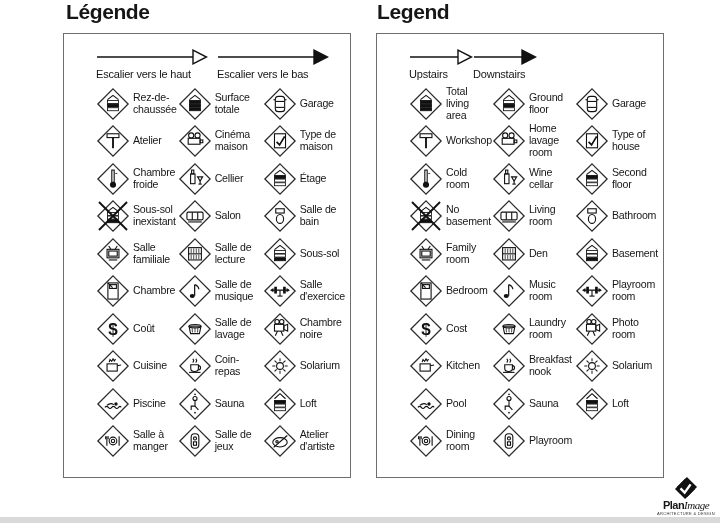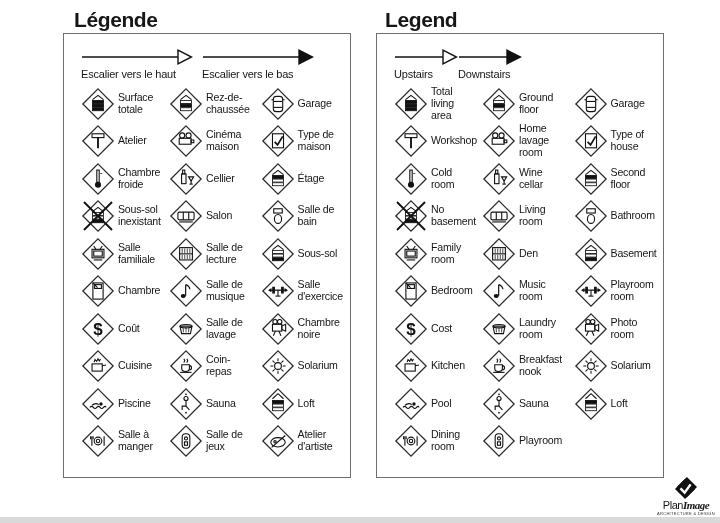--- a/index.html
+++ b/index.html
@@ -2,47 +2,47 @@
 <html><head>
 <meta charset="utf-8">
 <style>
   html,body{margin:0;padding:0}
   body{
     width:720px;height:523px;position:relative;overflow:hidden;
     background:#ffffff;color:#161616;
     font-family:"Liberation Sans",sans-serif;
     -webkit-font-smoothing:antialiased;
   }
-  .title{position:absolute;top:0px;font-size:21px;font-weight:bold;letter-spacing:-0.4px;margin:8px}
+  .title{position:absolute;top:0px;font-size:21px;font-weight:bold;letter-spacing:-0.4px;margin:0}
   #title-fr{left:66px}
   #title-en{left:377px}
   .panel{
     position:absolute;top:33px;width:288px;height:445px;
     border:1.5px solid #6e6e6e;background:#fff;box-sizing:border-box;
-    padding:13px 5px 4px 17px;
+    padding:13px 5px 4px 32px;
   }
   #panel-fr{left:63px}
   #panel-en{left:376px}
   .arrows{display:flex;margin-bottom:5px}
   #panel-fr .arrows{gap:9px}
   #panel-en .arrows{}
   .arrow-block{display:flex;flex-direction:column;align-items:flex-start}
   .arrow-label{font-size:11px;margin-top:1px;letter-spacing:-0.2px;white-space:nowrap}
   .grid{display:grid;grid-template-columns:1fr 1.04fr 0.96fr}
   .item{display:flex;align-items:center;gap:3px;min-height:37.5px}
   .icn{flex:0 0 auto;display:flex}
   .item-label{
     font-size:10.6px;line-height:1.13;letter-spacing:-0.2px;
     white-space:pre-line;
   }
   .logo{position:absolute;right:3px;bottom:7px;width:62px;text-align:center;line-height:1}
   .logo-mark{display:block;margin:0 auto 1px auto}
   .logo-line{font-size:11px;white-space:nowrap}
-  .logo-plan{font-weight:normal;letter-spacing:-0.5px}
-  .logo-image{font-family:"Liberation Serif",serif;font-style:italic;font-weight:bold;letter-spacing:-0.5px}
+  .logo-plan{font-weight:bold;letter-spacing:-0.5px}
+  .logo-image{font-family:"Liberation Serif",serif;font-style:italic;font-weight:normal;letter-spacing:-0.5px}
   .logo-caption{font-size:4px;color:#333;letter-spacing:0.3px;margin-top:1px;white-space:nowrap}
   .bottom-strip{position:absolute;left:0;bottom:0;width:720px;height:6px;background:#d9d9d9}
 </style>
 </head>
 <body>
 
 <h1 class="title" id="title-fr">Légende</h1>
 <h1 class="title" id="title-en">Legend</h1>
 
 <div class="panel" id="panel-fr">
@@ -65,40 +65,40 @@
         </span>
         <span class="arrow-label">Escalier vers le bas</span>
       </div>
     </div>
   <div class="grid">
       <div class="item">
         <span class="icn">
           <svg width="34" height="34" viewBox="0 0 40 40">
             <polygon points="20,2.2 37.8,20 20,37.8 2.2,20" fill="#fff" stroke="#2b2b2b" stroke-width="1.5"></polygon>
             <polyline points="13.5,14.8 20,9.8 26.5,14.8" stroke="#111" fill="none" stroke-width="1.3"></polyline>
+            <rect x="13.5" y="15.8" width="13" height="3.5" fill="#fff" stroke="#111" stroke-width="1"></rect>
+            <rect x="13.5" y="20.1" width="13" height="3.5" fill="#111" stroke="#111" stroke-width="1"></rect>
+            <rect x="13.5" y="24.4" width="13" height="3.5" fill="#fff" stroke="#111" stroke-width="1"></rect>
+          </svg>
+        </span>
+        <span class="item-label">Rez-de-
+chaussée</span>
+      </div>
+      <div class="item">
+        <span class="icn">
+          <svg width="34" height="34" viewBox="0 0 40 40">
+            <polygon points="20,2.2 37.8,20 20,37.8 2.2,20" fill="#fff" stroke="#2b2b2b" stroke-width="1.5"></polygon>
+            <polyline points="13.5,14.8 20,9.8 26.5,14.8" stroke="#111" fill="none" stroke-width="1.3"></polyline>
             <rect x="13.5" y="15.8" width="13" height="3.5" fill="#111" stroke="#111" stroke-width="1"></rect>
             <rect x="13.5" y="20.1" width="13" height="3.5" fill="#111" stroke="#111" stroke-width="1"></rect>
             <rect x="13.5" y="24.4" width="13" height="3.5" fill="#111" stroke="#111" stroke-width="1"></rect>
           </svg>
         </span>
         <span class="item-label">Surface
 totale</span>
-      </div>
-      <div class="item">
-        <span class="icn">
-          <svg width="34" height="34" viewBox="0 0 40 40">
-            <polygon points="20,2.2 37.8,20 20,37.8 2.2,20" fill="#fff" stroke="#2b2b2b" stroke-width="1.5"></polygon>
-            <polyline points="13.5,14.8 20,9.8 26.5,14.8" stroke="#111" fill="none" stroke-width="1.3"></polyline>
-            <rect x="13.5" y="15.8" width="13" height="3.5" fill="#fff" stroke="#111" stroke-width="1"></rect>
-            <rect x="13.5" y="20.1" width="13" height="3.5" fill="#111" stroke="#111" stroke-width="1"></rect>
-            <rect x="13.5" y="24.4" width="13" height="3.5" fill="#fff" stroke="#111" stroke-width="1"></rect>
-          </svg>
-        </span>
-        <span class="item-label">Rez-de-
-chaussée</span>
       </div>
       <div class="item">
         <span class="icn">
           <svg width="34" height="34" viewBox="0 0 40 40">
             <polygon points="20,2.2 37.8,20 20,37.8 2.2,20" fill="#fff" stroke="#2b2b2b" stroke-width="1.5"></polygon>
             <rect x="14.5" y="11" width="11" height="18" rx="3.5" stroke="#111" fill="none" stroke-width="1.3"></rect>
             <line x1="15" y1="17" x2="25" y2="17" stroke="#111" fill="none" stroke-width="1.3"></line>
             <line x1="15" y1="24" x2="25" y2="24" stroke="#111" fill="none" stroke-width="1.3"></line>
             <line x1="12.3" y1="15" x2="14.5" y2="15" stroke="#111" fill="none" stroke-width="1.3"></line>
             <line x1="25.5" y1="15" x2="27.7" y2="15" stroke="#111" fill="none" stroke-width="1.3"></line>

